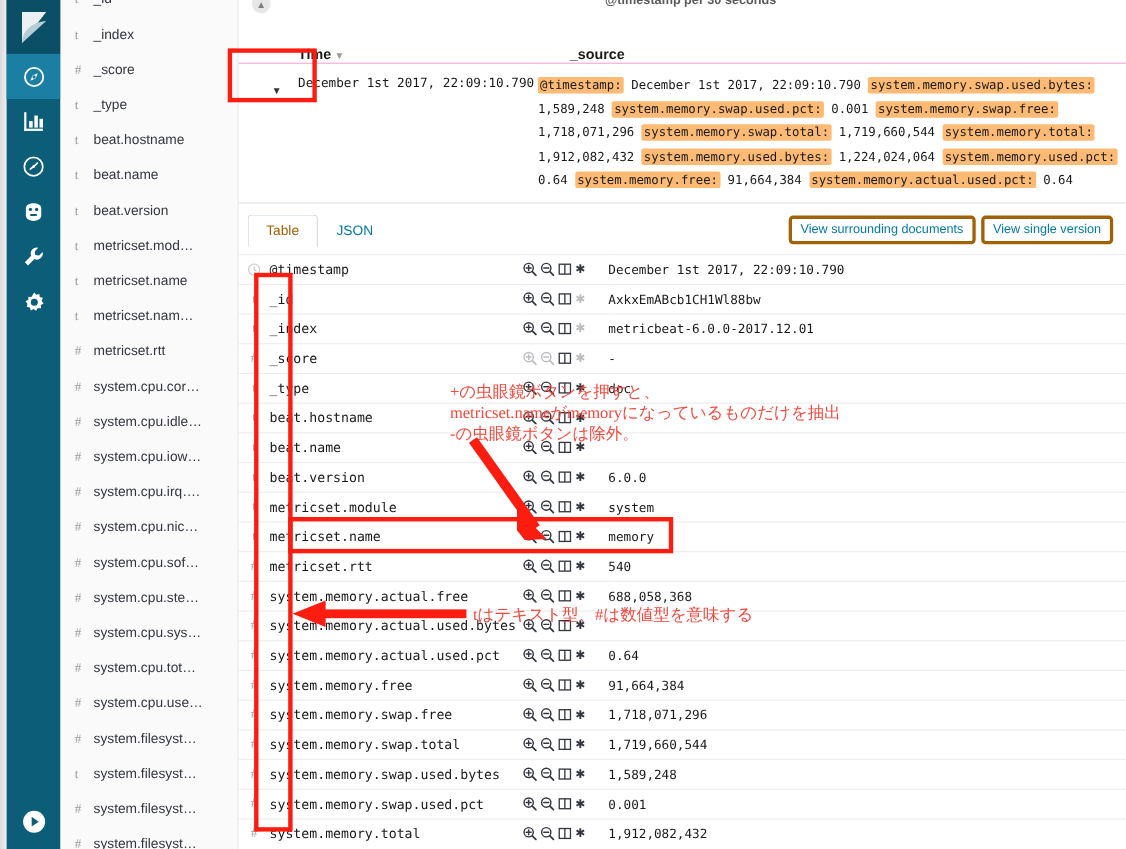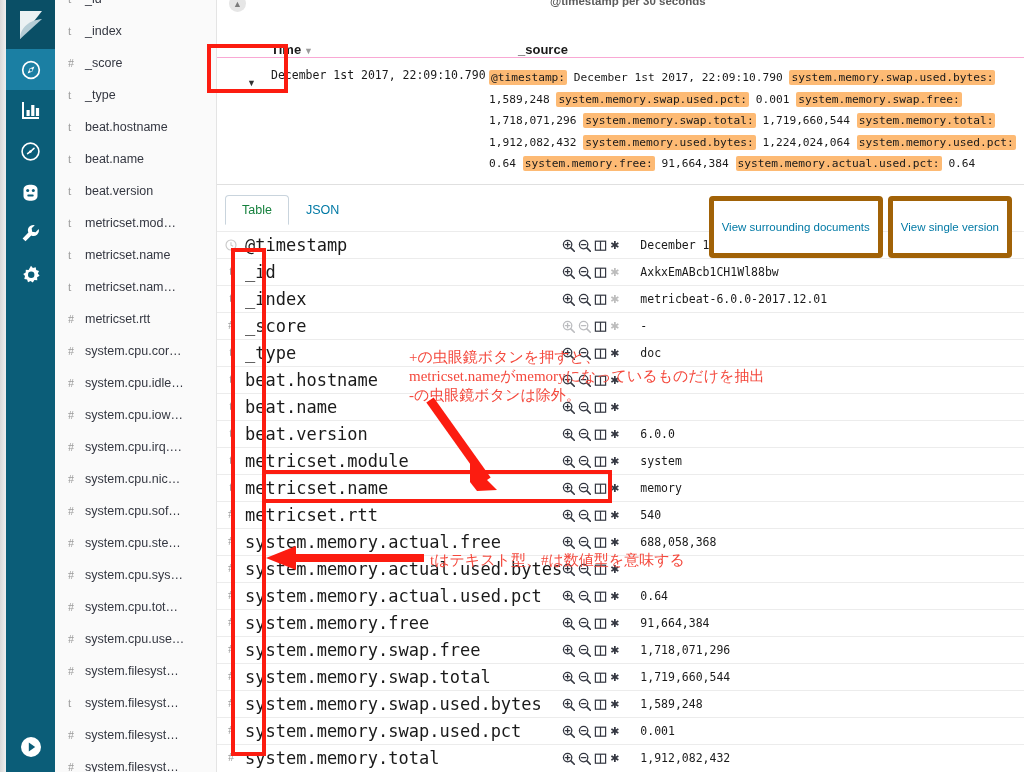--- a/index.html
+++ b/index.html
@@ -127,43 +127,43 @@
   #tabs-bar {
     display:flex; align-items:flex-start;
     padding:10px 0 0 8px; height:46px; position:relative;
   }
   .tab {
     padding:7px 16px; font-size:12.5px; color:#0079a5;
     border:1px solid transparent; border-radius:4px 4px 0 0;
     cursor:pointer;
   }
   .tab.active {
-    color:#15803d; border:1px solid #c9d4dd;
+    color:#a16207; border:1px solid #c9d4dd;
     border-bottom-color:#ffffff; background:#ffffff;
   }
   #view-buttons { position:absolute; right:12px; top:11px; display:flex; gap:5px; }
   .vbtn {
     font-size:11.5px; color:#0079a5;
-    border:5px solid #a16207; border-radius:4px;
-    padding:20px 8px; background:#fff; cursor:pointer;
+    border:3px solid #a16207; border-radius:4px;
+    padding:4px 8px; background:#fff; cursor:pointer;
     white-space:nowrap;
   }
 
   
   #detail-table { width:100%; border-collapse:collapse; }
   #detail-table tr { border-top:1px solid #ececec; }
   #detail-table td { padding:0; vertical-align:middle; height:27px; }
   td.dt-type {
     width:28px; text-align:center; color:#9b9b9b; font-size:12px;
     font-family:"Liberation Serif", serif;
   }
   td.dt-name {
     width:230px;
     font-family:"DejaVu Sans Mono", monospace;
-    font-size:17px; color:#1a1a1a;
+    font-size:12px; color:#1a1a1a;
   }
   td.dt-icons { width:78px; white-space:nowrap; }
   td.dt-val {
     font-family:"DejaVu Sans Mono", monospace;
     font-size:11.5px; color:#1a1a1a;
   }
   .ficon { display:inline-block; margin-right:3px; vertical-align:middle; cursor:pointer; }
   .ficon.dim { opacity:.33; }
   .star { font-size:11px; color:#343741; vertical-align:middle; cursor:pointer; }
   .star.dim { color:#bdbdbd; }

